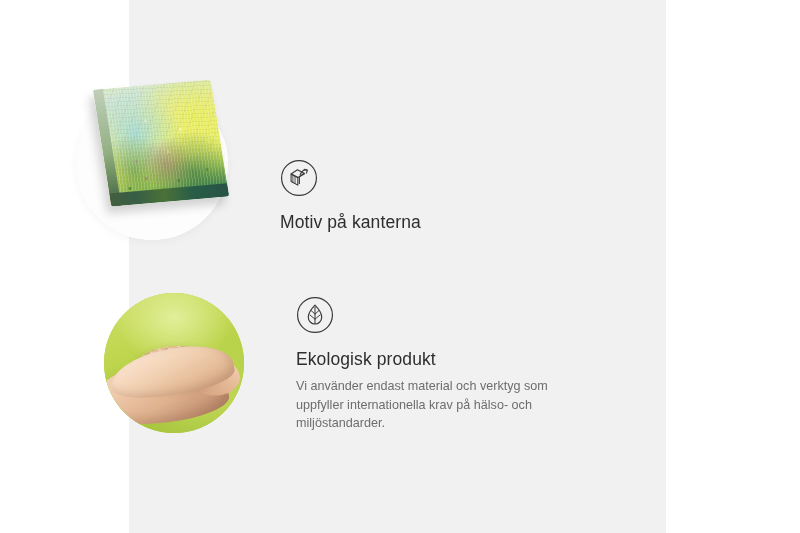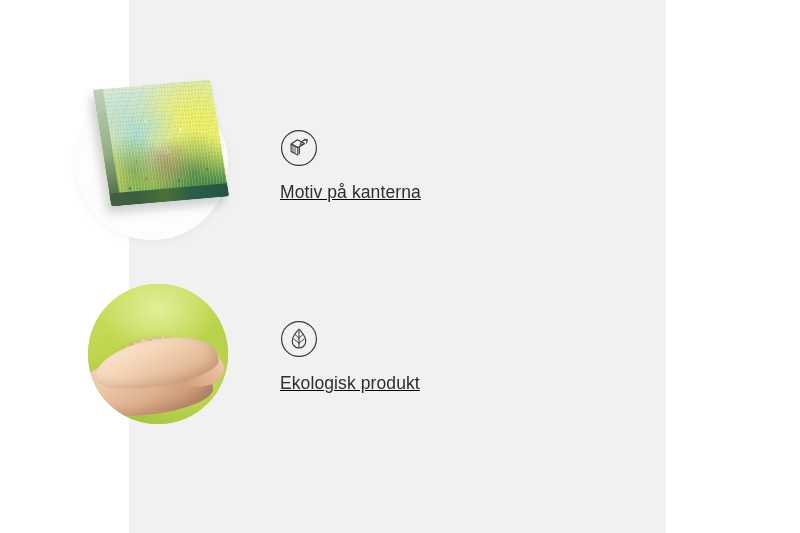--- a/index.html
+++ b/index.html
@@ -28,25 +28,24 @@
     top: 0;
     width: 537px;
     height: 533px;
     background: #f1f1f1;
   }
 
   
   .feature-row {
     position: absolute;
     display: flex;
-    align-items: center;
-    text-decoration: underline;
+    align-items: flex-end;
   }
   .feature-row.row-1 { left: 0px;  top: 80px;  }
-  .feature-row.row-2 { left: 0px;  top: 278px; padding-left: 8px; }
+  .feature-row.row-2 { left: 16px;  top: 278px; padding-left: 8px; }
 
   
   .media-circle {
     position: relative;
     flex: 0 0 auto;
     border-radius: 50%;
     overflow: hidden;
   }
   .media-circle.circle-1 {
     width: 152px;
@@ -299,16 +298,17 @@
         <path d="M24 11.5 C29.8 17.5 32.5 22.2 32.5 26.4 C32.5 31.6 28.7 35.4 24 35.4
                  C19.3 35.4 15.5 31.6 15.5 26.4 C15.5 22.2 18.2 17.5 24 11.5 Z" stroke="#3a3a3a" stroke-width="1.5" stroke-linejoin="round" fill="none"></path>
         <path d="M24 13.5 L24 35.4" stroke="#3a3a3a" stroke-width="1.3"></path>
         <path d="M24 22.8 L19.1 18.4" stroke="#3a3a3a" stroke-width="1.2" stroke-linecap="round"></path>
         <path d="M24 22.8 L28.9 18.4" stroke="#3a3a3a" stroke-width="1.2" stroke-linecap="round"></path>
         <path d="M24 29.2 L17.6 24.0" stroke="#3a3a3a" stroke-width="1.2" stroke-linecap="round"></path>
         <path d="M24 29.2 L30.4 24.0" stroke="#3a3a3a" stroke-width="1.2" stroke-linecap="round"></path>
       </svg>
 
       <h3 class="feature-title">Ekologisk produkt</h3>
+      <p class="feature-desc">Vi använder endast material och verktyg som uppfyller internationella krav på hälso- och miljöstandarder.</p>
     </div>
   </div>
 
 </div>
 
 </body></html>

